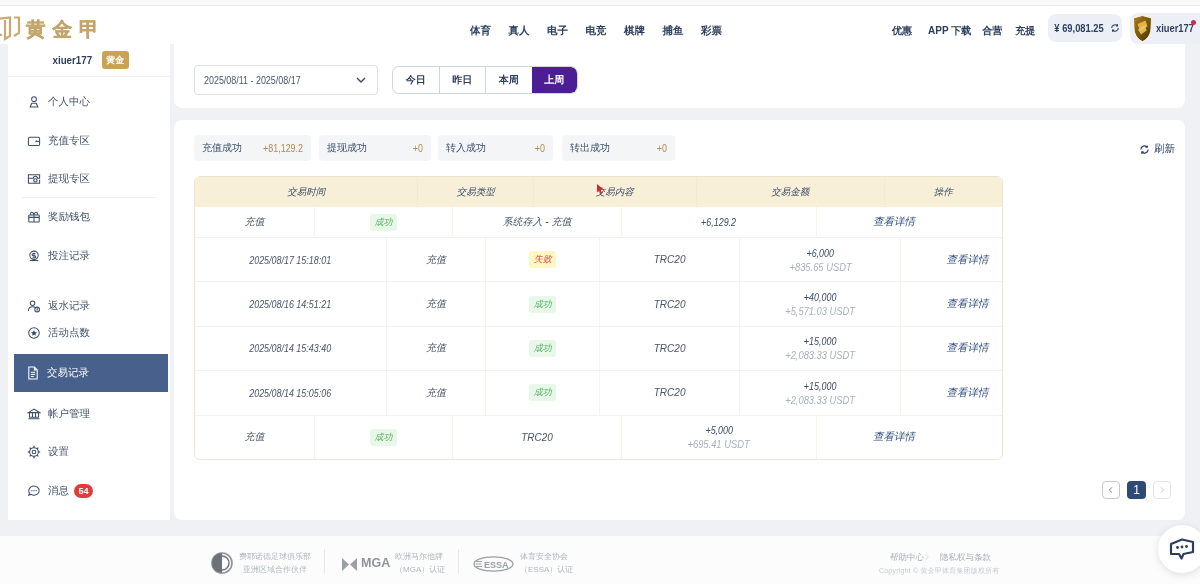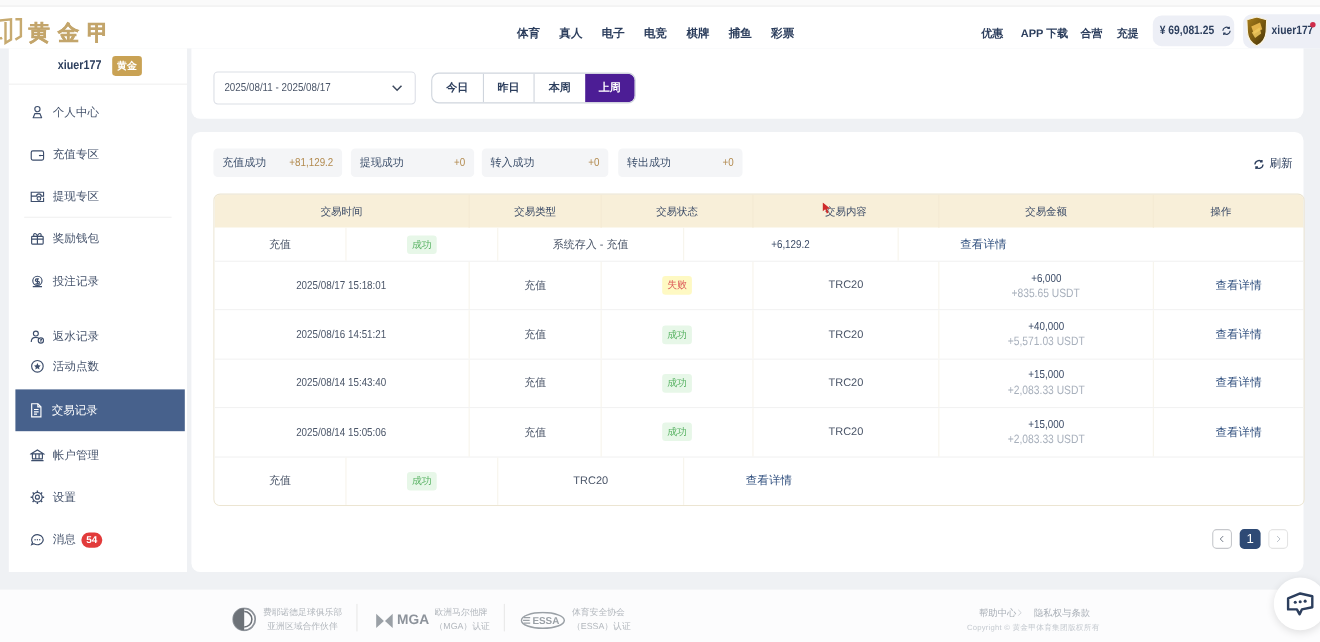--- a/index.html
+++ b/index.html
@@ -210,39 +210,38 @@
   </div>
 
 <div class="abs" style="left:1139px;top:142px;display:flex;align-items:center;">
   <svg width="11" height="11" viewBox="0 0 24 24">
       <path d="M4 12a8 8 0 0 1 14-5M18 3v4h-4 M20 12a8 8 0 0 1-14 5M6 21v-4h4" stroke="#2c3e5d" stroke-width="2.6" fill="none"></path>
     </svg>
   <span style="margin-left:4px;font-size:10.5px;color:#2c3e5d;">刷新</span>
 </div>
 
 <style>
-  .tbl { position:absolute; left:194px; top:176px; width:992px; border:1px solid #ece5d2; border-radius:6px; overflow:hidden; }
+  .tbl { position:absolute; left:194px; top:176px; width:809px; border:1px solid #ece5d2; border-radius:6px; overflow:hidden;font-style:italic; }
   .thead { display:flex; background:#f8efd9; height:30px; }
   .thead > div { display:flex; align-items:center; justify-content:center; font-size:9.5px; color:#3a4a66; border-right:1px solid #f4ead3; }
   .trow { display:flex; height:44.4px; border-top:1px solid #f2f2f2; background:#fff; }
   .trow > div { display:flex; flex-direction:column; align-items:center; justify-content:center; font-size:10px; color:#4a5568; border-right:1px solid #f7f4ec; }
   .thead > div:last-child, .trow > div:last-child { border-right:none; }
   .c1 { width:232px; } .c2 { width:120px; } .c3 { width:138px; } .c4 { width:169px; } .c5 { width:195px; } .c6 { width:122px; }
   .ok { background:#e7f7e8; color:#57b262; font-size:9px; padding:2px 4.5px; border-radius:3px; }
   .bad { background:#fef9c3; color:#dc5a5a; font-size:9px; padding:2px 4.5px; border-radius:3px; }
   .tm { font-size:10.5px; }
   .amt { color:#3a4a66; font-size:10.5px; }
   .sub { color:#a8b0bc; font-size:11px; margin-top:2px; }
   .det { color:#31507f; font-size:10.5px;margin-left:32px; }
 </style>
 <div class="tbl">
   <div class="thead">
       <div class="c1">交易时间</div>
       <div class="c2">交易类型</div>
-      <div class="c3">交易状态</div>
       <div class="c4" style="position:relative;">交易内容<svg width="9" height="11" viewBox="0 0 9 11" style="position:absolute;left:62px;top:7px;">
           <path d="M1 0 L1 8 L3.2 6.2 L4.6 10 L6.2 9.4 L4.8 5.8 L7.6 5.6 Z" fill="#cf2b2b"></path>
         </svg></div>
       <div class="c5">交易金额</div>
       <div class="c6">操作</div>
     </div>
   <div class="trow" style="height:30px;border-top:none;">
       <div class="c2">充值</div>
       <div class="c3">
         <span class="ok">成功</span>
@@ -322,20 +321,24 @@
       <div class="c6">
         <span class="det">查看详情</span>
       </div>
     </div>
   <div class="trow">
       <div class="c2">充值</div>
       <div class="c3">
         <span class="ok">成功</span>
       </div>
       <div class="c4">TRC20</div>
+      <div class="c5">
+        <span class="amt"><span class="num">+5,000</span></span>
+        <span class="sub"><span class="num">+695.41 USDT</span></span>
+      </div>
       <div class="c6">
         <span class="det">查看详情</span>
       </div>
     </div>
 </div>
 
 <div class="abs" style="left:1102px;top:481px;width:18px;height:18px;border:1px solid #c6c8cc;border-radius:4px;display:flex;align-items:center;justify-content:center;background:#fff;">
   <svg width="8" height="8" viewBox="0 0 24 24">
       <path d="M15 4 L7 12 L15 20" stroke="#6b7280" stroke-width="2.6" fill="none"></path>
     </svg>

